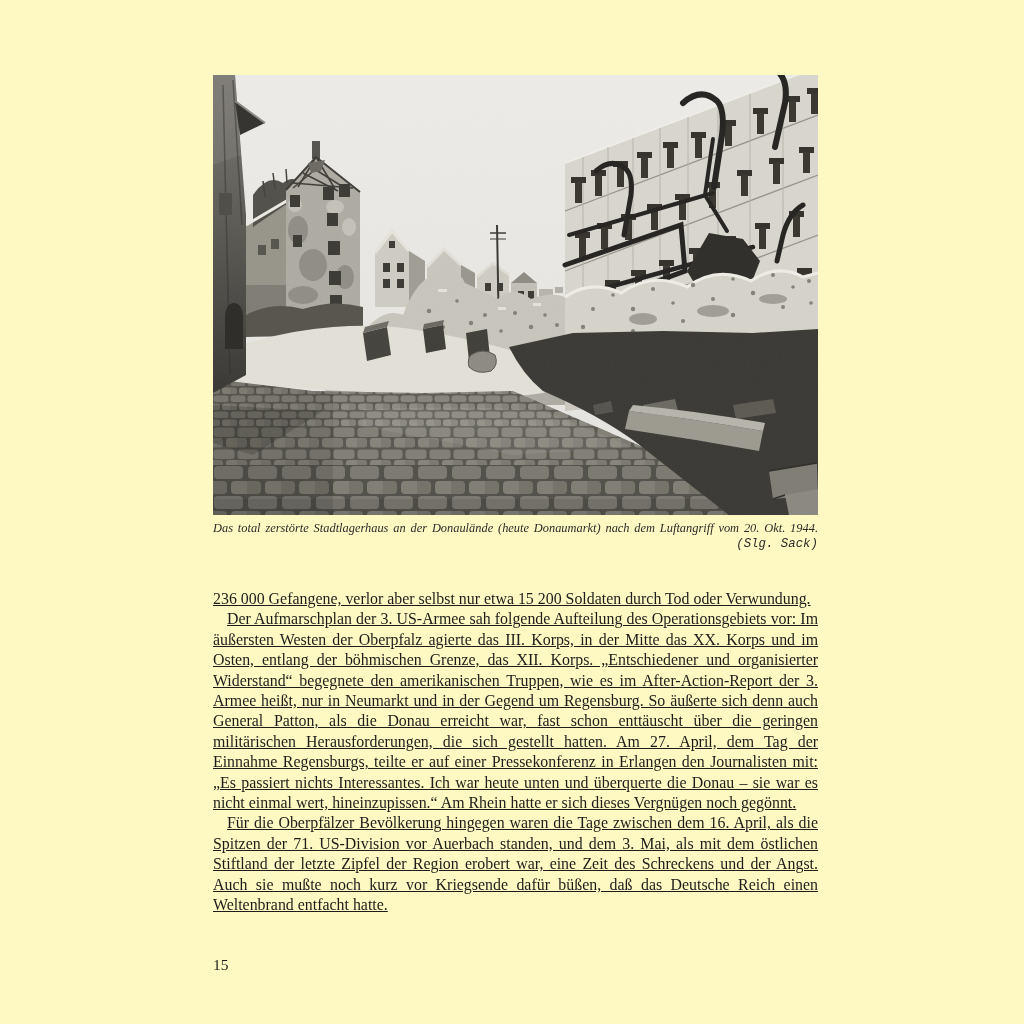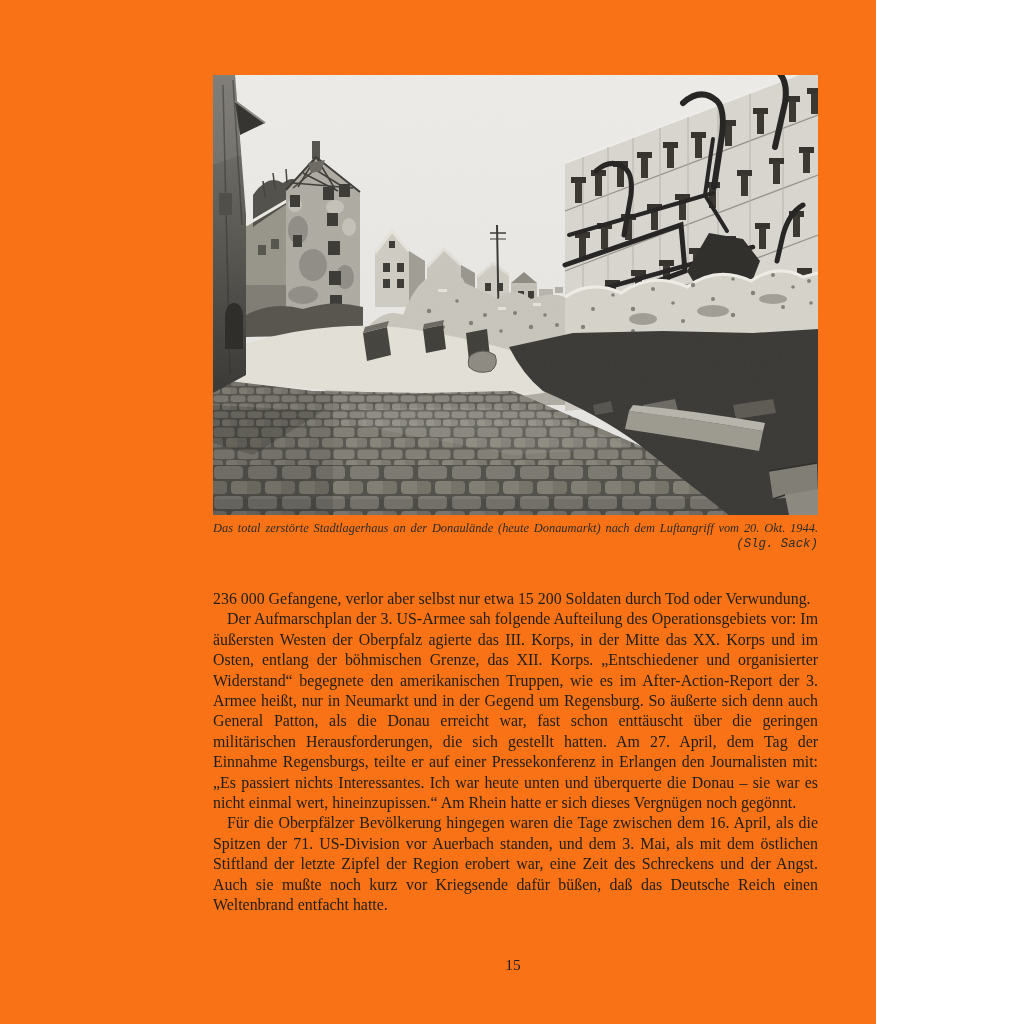--- a/index.html
+++ b/index.html
@@ -1,35 +1,35 @@
 <!DOCTYPE html>
 <html lang="de"><head>
 <meta charset="utf-8">
 <style>
   html,body{margin:0;padding:0;background:#ffffff;}
   body{width:1024px;height:1024px;overflow:hidden;
        font-family:"Liberation Serif","DejaVu Serif",serif;color:#1e1d1b;}
-  .page{position:relative;width:876px;height:1024px;background:#f97316;}
+  .page{position:relative;width:1024px;height:1024px;background:#fef9c3;}
 
   figure.plate{position:absolute;left:213px;top:75px;width:605px;margin:0;}
   .photo{width:605px;height:440px;line-height:0;background:#e9e8e4;}
   .photo svg{display:block;width:605px;height:440px;}
 
   figcaption{margin-top:6px;font-style:italic;font-size:12.4px;line-height:15.5px;color:#2c2b29;}
   .cap-line{display:block;text-align:justify;text-align-last:justify;}
   .cap-credit{display:block;text-align:right;font-family:Liberation Mono, monospace;}
 
   main.bodytext{position:absolute;left:213px;top:589px;width:605px;
        font-size:15.9px;line-height:20.4px;text-align:justify;
        hyphens:auto;-webkit-hyphens:auto;}
-  main.bodytext p{margin:0;}
+  main.bodytext p{margin:0;text-decoration:underline;}
   main.bodytext p.indent{text-indent:14px;}
 
   .pageno{position:absolute;left:213px;top:956px;width:605px;
-       text-align:center;font-size:15.5px;padding-right:5px;box-sizing:border-box;}
+       text-align:left;font-size:15.5px;padding-right:5px;box-sizing:border-box;}
 </style>
 </head>
 <body>
 
 <div class="page">
 
   <figure class="plate">
     <div class="photo">
 
       <svg viewBox="0 0 605 440" preserveAspectRatio="none" aria-hidden="true">

